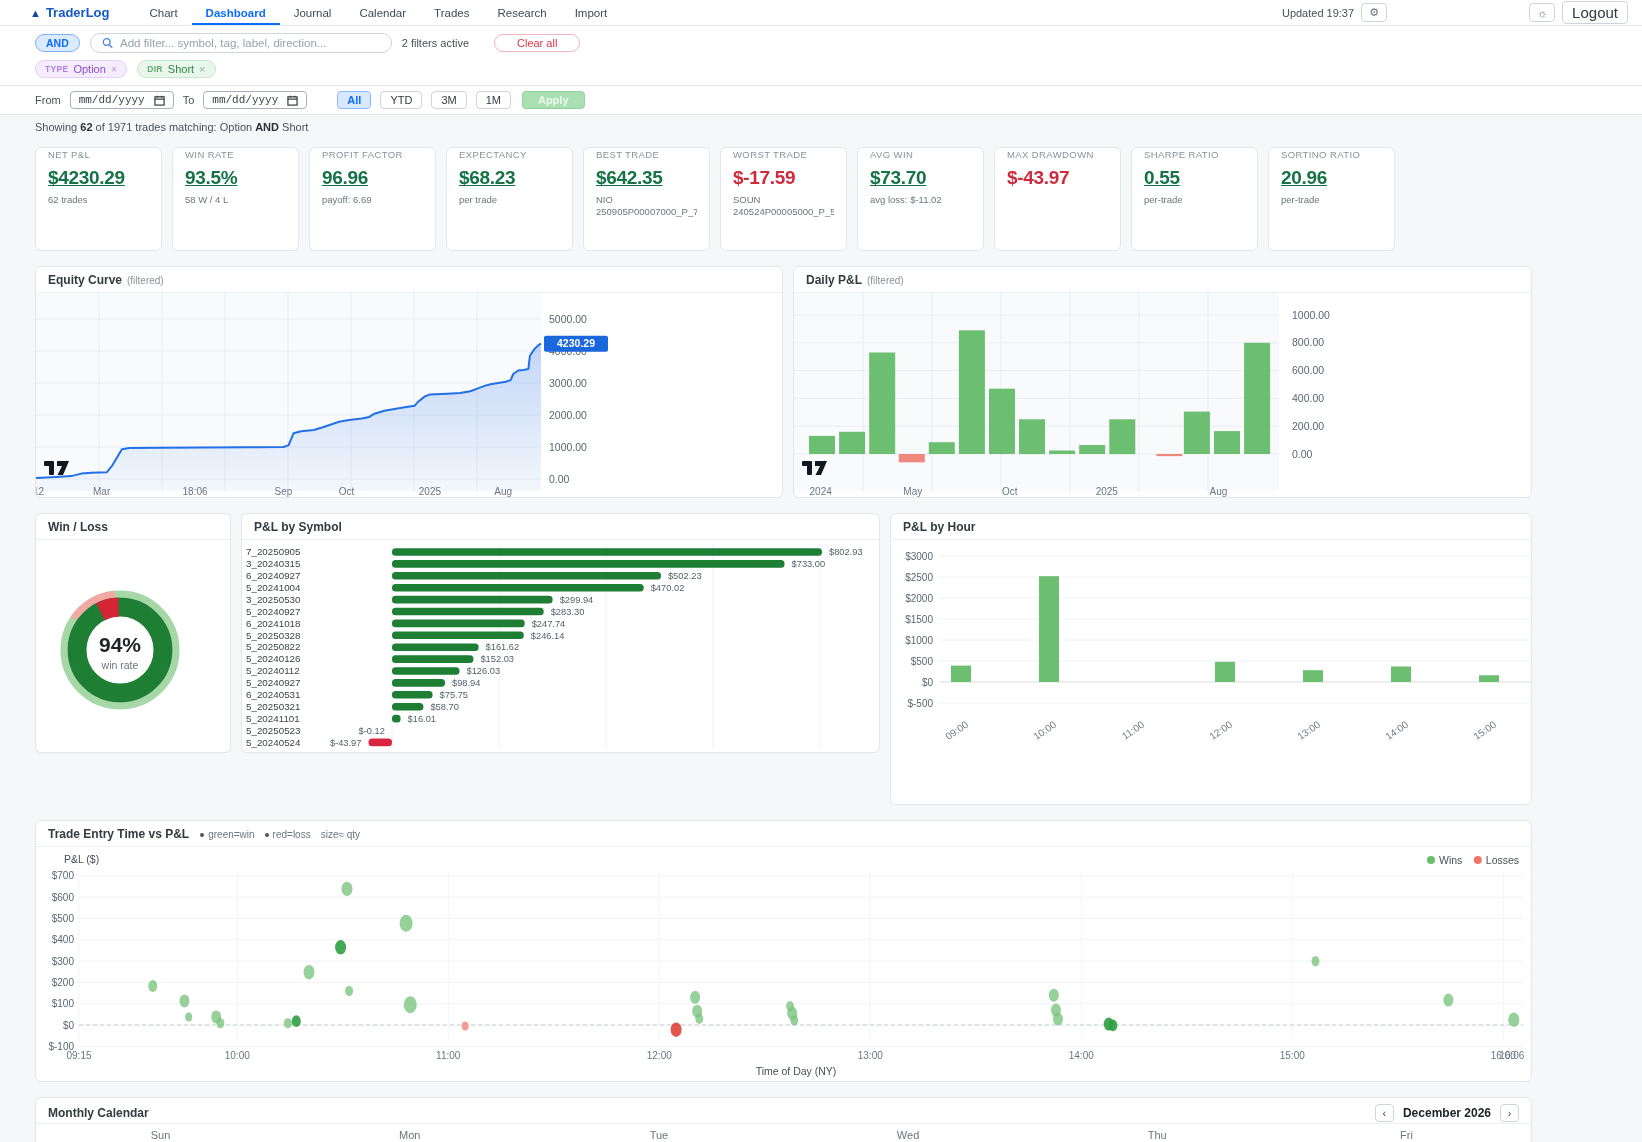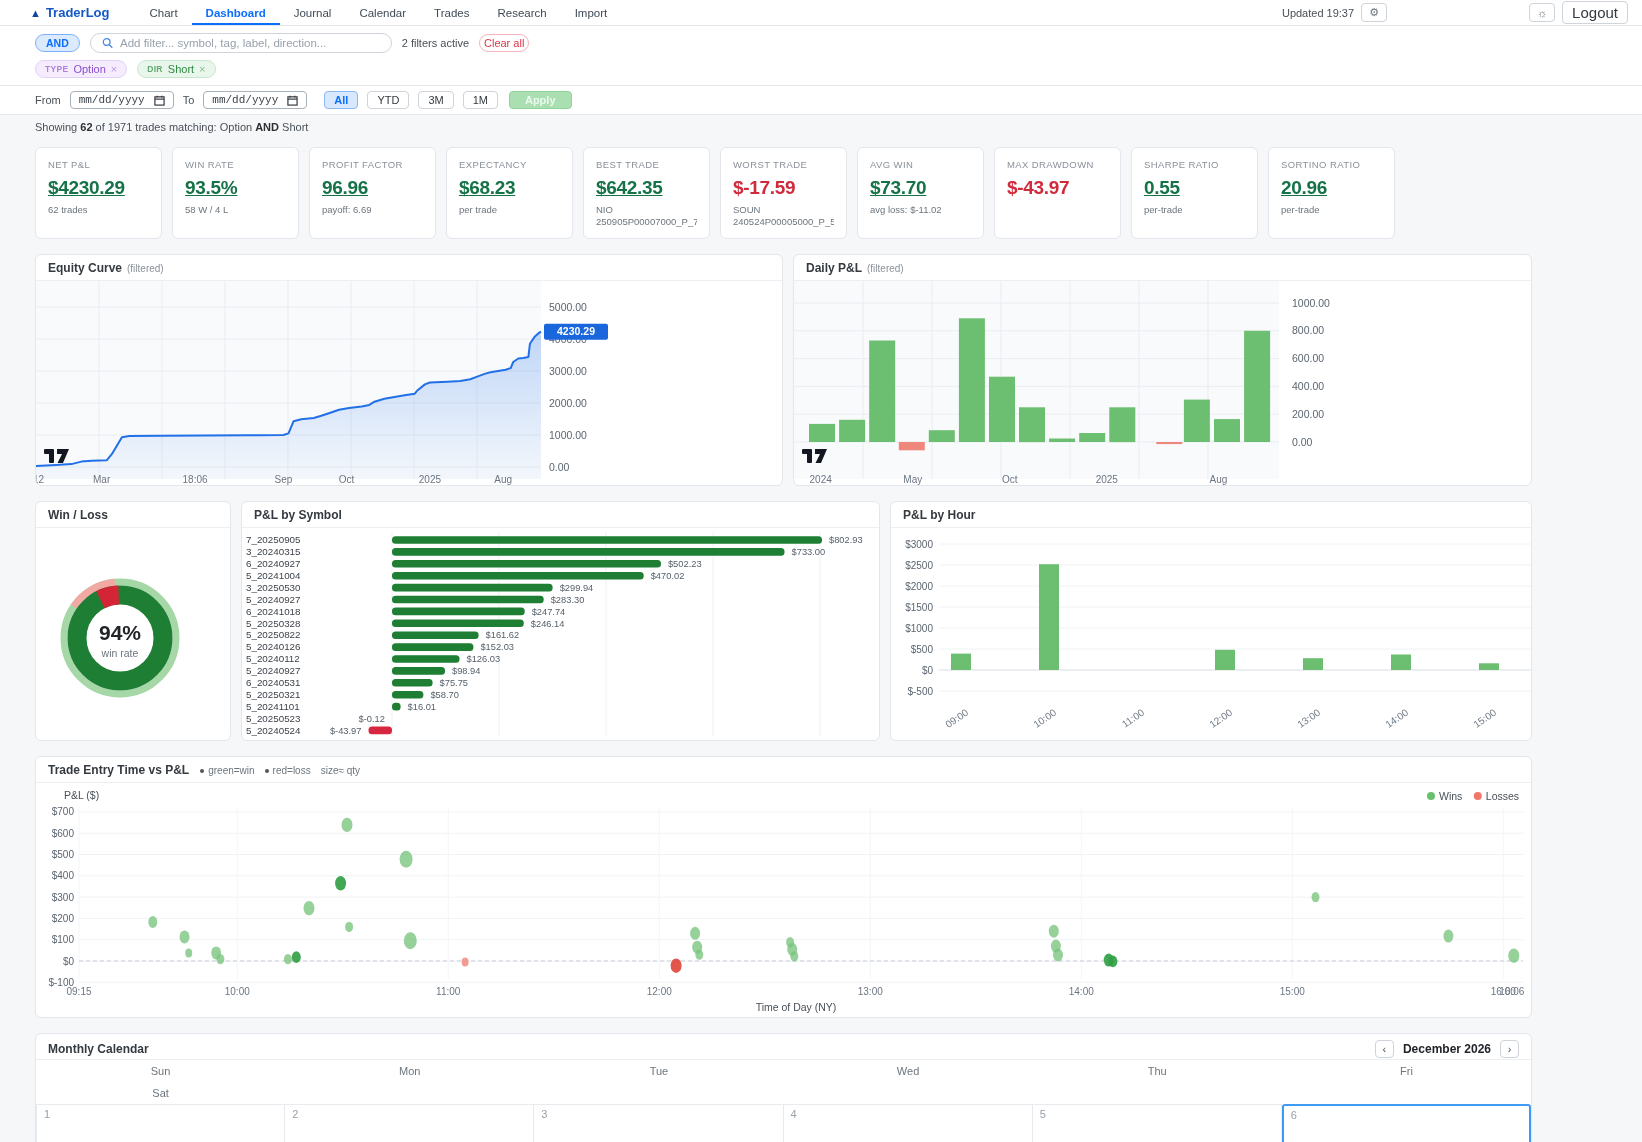--- a/index.html
+++ b/index.html
@@ -29,22 +29,22 @@
   
   .filterbar { background:#fff; border-bottom:1px solid #e4e7eb; padding:7px 12px 7px 35px; }
   .frow1 { display:flex; align-items:center; gap:10px; }
   .and-pill { background:#dceafe; border:1.5px solid #7eb1fb; color:#0d6efd; font-weight:bold;
     font-size:10.5px; padding:2px 10px; border-radius:999px; cursor:pointer; }
   .search { display:flex; align-items:center; gap:7px; border:1px solid #ced4da;
     border-radius:999px; padding:3px 11px; width:302px; background:#fff; }
   .search input { border:none; outline:none; font-size:11.5px; width:100%; background:transparent; color:#333; }
   .search input::placeholder { color:#98a1ab; }
   .filters-active { font-size:11px; color:#495057; }
-  .clear-all { border:1px solid #f3b3ba; color:#dc3545; border-radius:999px; padding:2px 4px;
-    font-size:11px; background:#fff; cursor:pointer; }
+  .clear-all { border:1px solid #f3b3ba; color:#dc3545; border-radius:999px; padding:2px 22px;
+    font-size:11px; background:#fff; cursor:pointer;margin-left:15px; }
   .frow2 { margin-top:7px; display:flex; gap:10px; }
   .chip { display:inline-flex; align-items:center; gap:5px; border-radius:999px;
     padding:2px 9px; font-size:11px; }
   .chip .cat { font-size:8.5px; font-weight:bold; letter-spacing:.3px; }
   .chip .x { cursor:pointer; opacity:.55; font-size:11px; }
   .chip.purple { background:#f5edfe; border:1px solid #e2d0f7; color:#8a4fd0; }
   .chip.purple .cat { color:#b07fe0; }
   .chip.green { background:#e9f6ec; border:1px solid #c6e7cd; color:#2e8b44; }
   .chip.green .cat { color:#63aa72; }
 
@@ -59,22 +59,22 @@
     font-size:11px; color:#343a40; cursor:pointer; }
   .preset-btn.active { background:#d8e8ff; border-color:#8bb9f8; color:#0d6efd; font-weight:bold; }
   .apply-btn { background:#a9dfb1; border:1px solid #8fd49a; color:#ecfaee; border-radius:4px;
     padding:2px 15px; font-size:11px; font-weight:bold; margin-left:2px; cursor:pointer; }
 
   .showing { padding:6px 12px 4px 35px; font-size:11px; color:#495057; }
   .showing b { color:#2c3136; }
 
   .main { width:1497px; margin-left:35px; }
   .kpi-row { display:flex; gap:10px; margin-top:10px; }
-  .kpi { width:127px; min-width:127px; height:92px; background:#fff; border:1px solid #e3e6ea;
-    border-radius:6px; padding:11px 12px; overflow:hidden; }
+  .kpi { width:127px; min-width:127px; height:104px; background:#fff; border:1px solid #e3e6ea;
+    border-radius:6px; padding:1px 12px; overflow:hidden; }
   .kpi .lbl { font-size:9.5px; color:#8a919a; letter-spacing:.4px; white-space:nowrap; }
   .kpi .val { font-size:19px; font-weight:bold; margin-top:7px; letter-spacing:-.3px; white-space:nowrap; }
   .kpi .val.green { color:#157347;text-decoration:underline; }
   .kpi .val.red { color:#d02b3d; }
   .kpi .sub { font-size:9.5px; color:#6c757d; margin-top:5px; line-height:1.3; }
   .kpi .sub div { white-space:nowrap; overflow:hidden; }
 
   .row { display:flex; gap:10px; margin-top:15px; }
   .panel { background:#fff; border:1px solid #e3e6ea; border-radius:6px; overflow:hidden; }
   .panel-h { padding:6px 12px; font-size:12px; font-weight:bold; color:#343a40;
@@ -169,21 +169,21 @@
   <span class="dlabel">To</span>
   <div class="date-input">
     <span>mm/dd/yyyy</span>
     <svg width="11" height="11" viewBox="0 0 12 12">
       <rect x="1" y="2" width="10" height="9" fill="none" stroke="#343a40" stroke-width="1.3"></rect>
       <line x1="1" y1="4.5" x2="11" y2="4.5" stroke="#343a40" stroke-width="1.3"></line>
       <line x1="3.5" y1="0.8" x2="3.5" y2="2.6" stroke="#343a40" stroke-width="1.3"></line>
       <line x1="8.5" y1="0.8" x2="8.5" y2="2.6" stroke="#343a40" stroke-width="1.3"></line>
     </svg>
   </div>
-  <div style="display:flex;gap:9px;margin-left:8px;">
+  <div style="display:flex;gap:9px;margin-left:21px;">
       <button class="preset-btn active">All</button>
       <button class="preset-btn">YTD</button>
       <button class="preset-btn">3M</button>
       <button class="preset-btn">1M</button>
     </div>
   <button class="apply-btn">Apply</button>
 </section>
 
 <div class="showing"><span>Showing </span><b>62</b><span> of 1971 trades matching: Option </span><b>AND</b><span> Short</span></div>
 
@@ -446,21 +446,21 @@
           <text x="4" y="181.79999999999998" fill="#3c434a" font-size="9.8">5_20241101</text>
           <rect x="150.0" y="174.8" width="8.6" height="7.6" rx="3.5" fill="#1e7e34"></rect>
           <text x="165.57397282453016" y="181.79999999999998" fill="#555f6a" font-size="9.3">$16.01</text>
           <text x="4" y="193.7" fill="#3c434a" font-size="9.8">5_20250523</text>
           <text x="142.93573536921028" y="193.7" fill="#555f6a" font-size="9.3" text-anchor="end">$-0.12</text>
           <text x="4" y="205.6" fill="#3c434a" font-size="9.8">5_20240524</text>
           <rect x="126.5" y="198.6" width="23.5" height="7.6" rx="3.5" fill="#d7263f"></rect>
           <text x="119.45236820146215" y="205.6" fill="#555f6a" font-size="9.3" text-anchor="end">$-43.97</text>
         </svg>
     </div>
-    <div class="panel" style="width:655px;height:240px;">
+    <div class="panel" style="width:655px;height:292px;">
       <div class="panel-h">
         <span>P&amp;L by Hour</span>
       </div>
       <svg id="c-hour" width="653" height="213">
           <g>
             <line x1="48" y1="163" x2="640" y2="163" stroke="#f0f2f5"></line>
             <line x1="48" y1="142" x2="640" y2="142" stroke="#d9dee4"></line>
             <line x1="48" y1="121" x2="640" y2="121" stroke="#f0f2f5"></line>
             <line x1="48" y1="100" x2="640" y2="100" stroke="#f0f2f5"></line>
             <line x1="48" y1="79" x2="640" y2="79" stroke="#f0f2f5"></line>

